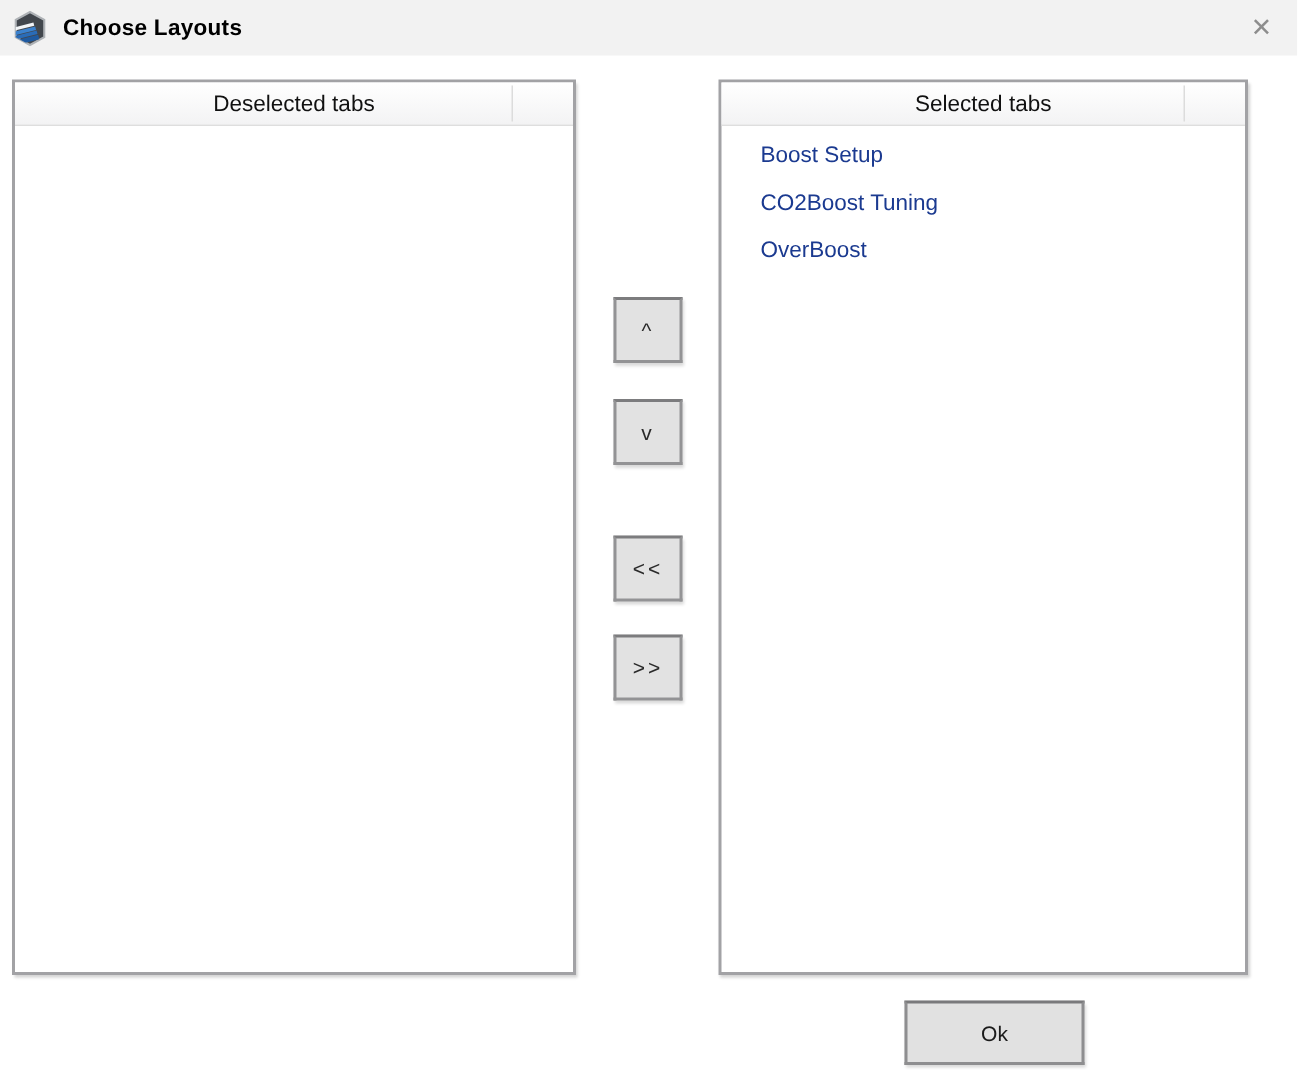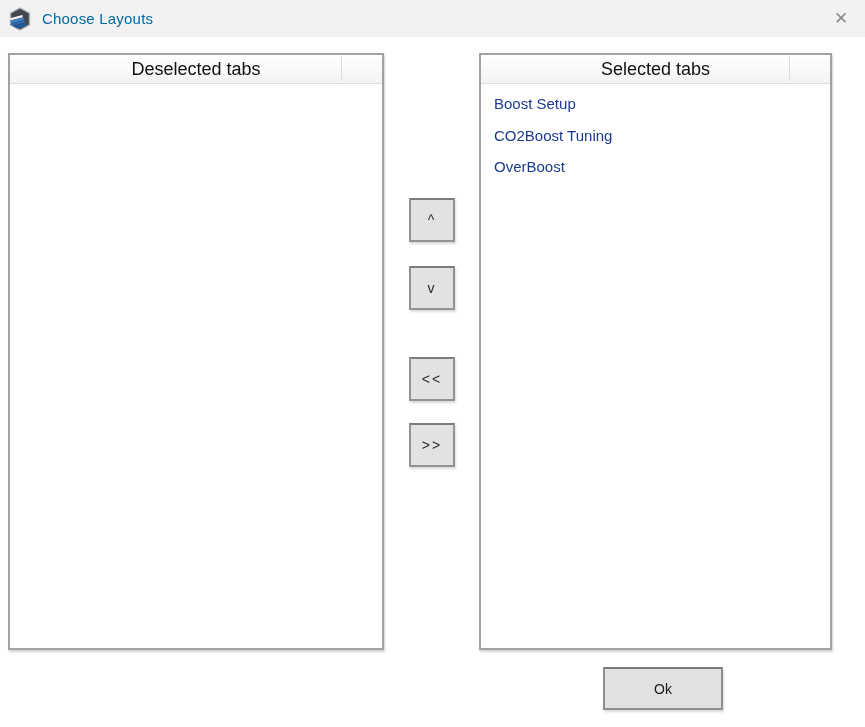--- a/index.html
+++ b/index.html
@@ -23,22 +23,23 @@
     align-items: center;
   }
   .app-icon {
     width: 24px; height: 24px;
     margin-left: 8px;
     flex: 0 0 auto;
   }
   .titlebar-text {
     margin-left: 10px;
     font-size: 15px;
-    color: #0369a1;
+    color: #000000;
     letter-spacing: 0.2px;
+    font-weight: bold;
   }
   .close-btn {
     position: absolute;
     right: 0; top: 0;
     width: 48px; height: 37px;
     display: flex;
     align-items: center;
     justify-content: center;
     cursor: default;
     background: transparent;
@@ -66,39 +67,39 @@
   .panel-header {
     position: relative;
     height: 29px;
     background: linear-gradient(#ffffff, #f3f3f4);
     border-bottom: 1px solid #dedede;
     display: flex;
     align-items: center;
     justify-content: center;
   }
   .panel-header-label {
-    font-size: 18px;
+    font-size: 15px;
     color: #111111;
   }
   .header-col-sep {
     position: absolute;
     right: 40px;
     top: 2px;
     bottom: 2px;
     width: 1px;
     background: #dcdcdc;
   }
 
   .list-body {
     padding-top: 4px;
   }
   .list-item {
     height: 31.5px;
     line-height: 31.5px;
-    padding-left: 13px;
+    padding-left: 26px;
     font-size: 15px;
     color: #1b3a90;
     white-space: nowrap;
     cursor: default;
   }
 
   
   .move-btn {
     position: absolute;
     left: 409px;

